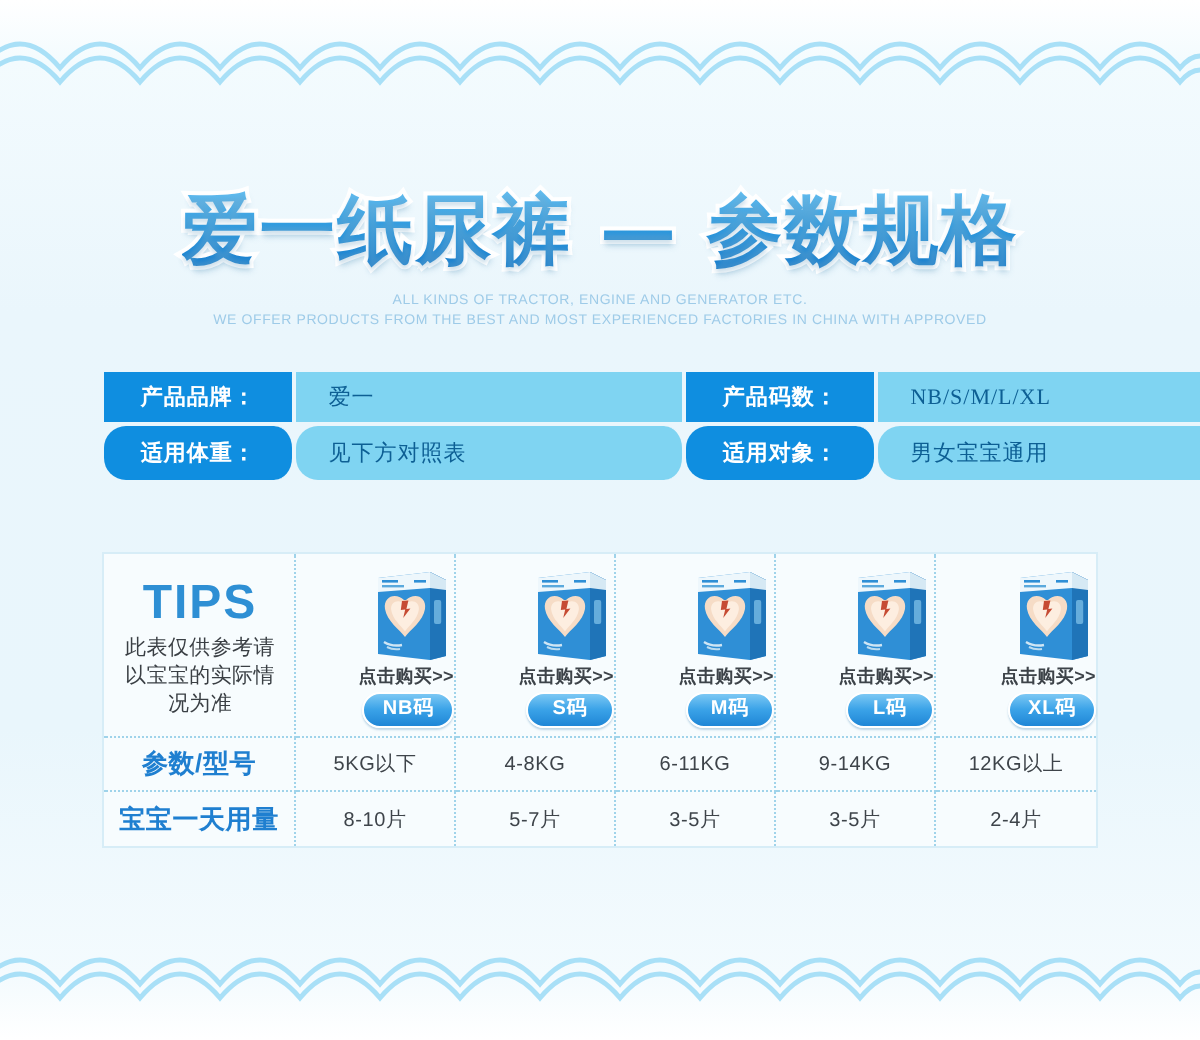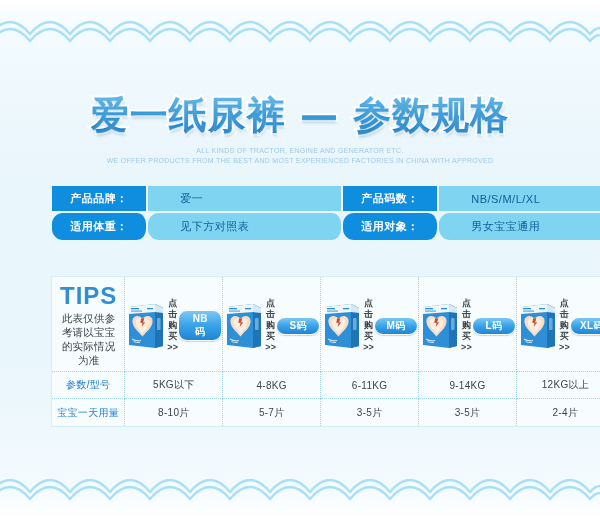--- a/index.html
+++ b/index.html
@@ -105,22 +105,23 @@
     background: #0f8ee0;
     color: #ffffff;
     font-weight: bold;
     text-align: center;
     letter-spacing: 0.5px;
   }
   .spec-table td.val {
     width: 166px;
     background: #7fd4f2;
     color: #0d5f94;
-    padding-left: 32px;
+    padding-left: 16px;
     letter-spacing: 0.5px;
+    font-family: Liberation Serif, serif;
   }
   .spec-table td.val.last { border-right: none; }
 
   
   .size-table {
     position: absolute;
     left: 52px;
     top: 277px;
     width: 496px;
     border-collapse: separate;
@@ -157,21 +158,21 @@
     line-height: 14px;
     margin-top: 2px;
     letter-spacing: 0.2px;
   }
 
   .prod-cell {
     width: 80px;
     height: 92px;
     padding: 4px 0 3px 0;
   }
-  .prod-inner { display: flex; flex-direction: row; align-items: center; }
+  .prod-inner { display: flex; flex-direction: column; align-items: flex-end; }
 
   .buy-text {
     color: #3d4349;
     font-size: 9px;
     font-weight: bold;
     letter-spacing: 0.2px;
     margin-top: 2px;
     line-height: 11px;
   }
   .size-pill {
@@ -184,22 +185,22 @@
     box-shadow: 0 1px 1px rgba(60, 130, 180, 0.3);
     color: #ffffff;
     font-size: 10px;
     font-weight: bold;
     letter-spacing: 0.4px;
     line-height: 13px;
   }
 
   .row-label {
     color: #1f7fd0;
-    font-size: 10px;
-    font-weight: normal;
+    font-size: 13px;
+    font-weight: bold;
     letter-spacing: 0.3px;
   }
   .row-value {
     color: #3e444a;
     font-size: 10px;
     letter-spacing: 0.3px;
   }
   .size-table tr.data-row td { height: 27px; }
 
   

